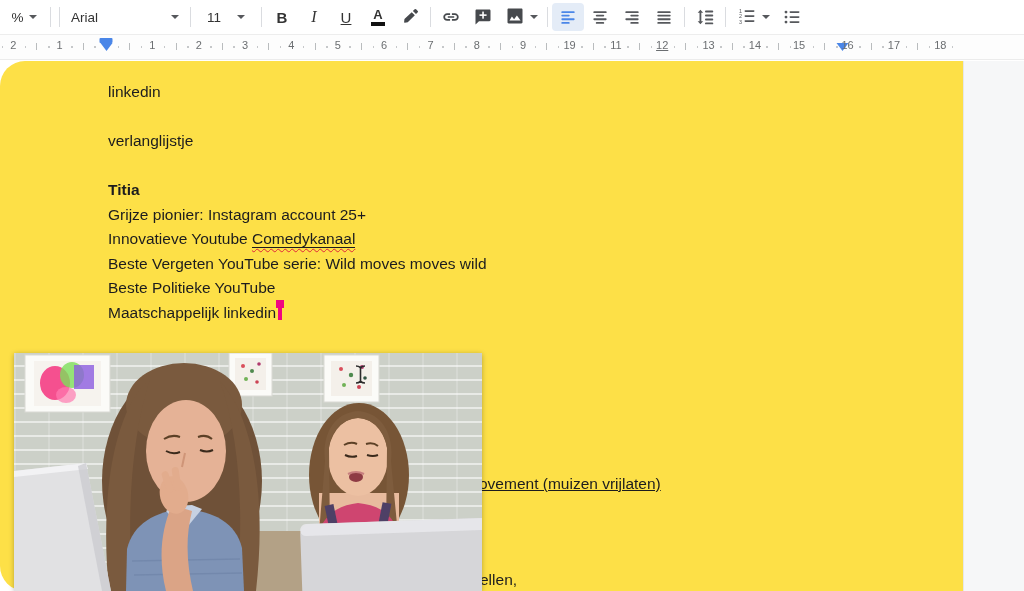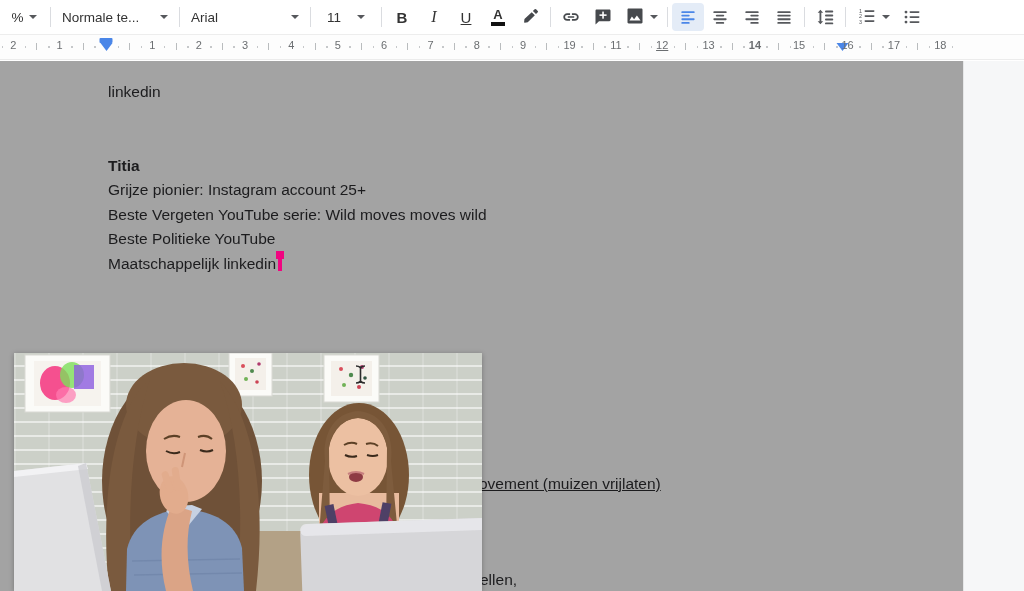--- a/index.html
+++ b/index.html
@@ -40,21 +40,21 @@
   .ruler .rnum { position:absolute; top:4px; transform:translateX(-50%); }
   .ruler .rbar { position:absolute; top:8px; width:1px; height:7px; background:#b9bcbe; }
   .ruler .rdot { position:absolute; top:11px; width:1.5px; height:2px; background:#c6c8ca; }
   .ind-marker { position:absolute; top:3px; width:13px; transform:translateX(-50%); }
   .ind-rect { width:13px; height:5px; background:#4a86e8; border-radius:1px; }
   .ind-tri { width:0; height:0; margin:0 auto; border-left:6.5px solid transparent;
     border-right:6.5px solid transparent; border-top:8px solid #4a86e8; }
   .right-marker { top:8px; }
 
   
-  .page { position:absolute; top:61px; left:0; width:1024px; height:530px; background:#a3a3a3; }
+  .page { position:absolute; top:61px; left:0; width:1024px; height:530px; background:#fde047;border-radius:25px; }
   .gutter { position:absolute; top:0; left:963px; width:61px; height:530px;
     background:#f6f7f8; border-left:1px solid #e6e7e8; }
   .doc { position:absolute; left:108px; top:19px; width:760px;
     font-size:15.5px; line-height:24.5px; color:#1c1c1e; z-index:1; }
   .line { height:24.5px; white-space:pre; }
   .bold { font-weight:700; }
   .u-missp { border-bottom:1.5px solid #1c1c1e;
     text-decoration:underline wavy #e0263a 1px;
     text-underline-offset:4px; text-decoration-skip-ink:none; }
   .frag { position:absolute; font-size:15.5px; line-height:24.5px;
@@ -79,24 +79,20 @@
 
 <div class="app">
 
   <div class="toolbar">
     <button class="tbtn zoom-btn">
       <span>%</span>
       <span class="arr"></span>
     </button>
     <span class="sep"></span>
 
-    <button class="tbtn styles-btn">
-      <span>Normale te...</span>
-      <span class="arr"></span>
-    </button>
     <span class="sep"></span>
 
     <button class="tbtn font-btn">
       <span>Arial</span>
       <span class="arr"></span>
     </button>
     <span class="sep"></span>
 
     <button class="tbtn size-btn">
       <span>11</span>
@@ -262,21 +258,21 @@
       <span class="rnum" style="left: 291.4px;">4</span>
       <span class="rnum" style="left: 337.75px;">5</span>
       <span class="rnum" style="left: 384.1px;">6</span>
       <span class="rnum" style="left: 430.45px;">7</span>
       <span class="rnum" style="left: 476.8px;">8</span>
       <span class="rnum" style="left: 523.15px;">9</span>
       <span class="rnum" style="left: 569.5px;">19</span>
       <span class="rnum" style="left: 615.85px;">11</span>
       <span class="rnum" style="left: 662.2px; text-decoration: underline;">12</span>
       <span class="rnum" style="left: 708.55px;">13</span>
-      <span class="rnum" style="left: 754.9px; font-weight: bold;">14</span>
+      <span class="rnum" style="left: 754.9px;">14</span>
       <span class="rnum" style="left: 799px;">15</span>
       <span class="rnum" style="left: 847.6px;">16</span>
       <span class="rnum" style="left: 893.95px;">17</span>
       <span class="rnum" style="left: 940.3px;">18</span>
       <span class="rdot" style="left: 1.7125px;"></span>
       <span class="rdot" style="left: 24.8875px;"></span>
       <span class="rbar" style="left: 36.475px;"></span>
       <span class="rdot" style="left: 48.0625px;"></span>
       <span class="rdot" style="left: 71.2375px;"></span>
       <span class="rbar" style="left: 82.825px;"></span>
@@ -336,23 +332,25 @@
       <span class="rbar" style="left: 917.125px;"></span>
       <span class="rdot" style="left: 928.712px;"></span>
       <span class="rdot" style="left: 951.888px;"></span>
     </div>
 
   <div class="page">
     <div class="gutter"></div>
     <div class="doc" id="doc">
         <div class="line"><span>linkedin</span></div>
         <div class="line"></div>
+        <div class="line"><span>verlanglijstje</span></div>
         <div class="line"></div>
         <div class="line"><span class="bold">Titia</span></div>
         <div class="line"><span>Grijze pionier: Instagram account 25+</span></div>
+        <div class="line"><span>Innovatieve Youtube </span><span class="u-missp">Comedykanaal</span></div>
         <div class="line"><span>Beste Vergeten YouTube serie: Wild moves moves wild</span></div>
         <div class="line"><span>Beste Politieke YouTube</span></div>
         <div class="line"><span>Maatschappelijk linkedin</span><span class="collab-caret"></span></div>
       </div>
     <div id="fragments">
         <div class="frag" style="left: 479px; top: 411px; text-decoration: underline;">ovement (muizen vrijlaten)</div>
         <div class="frag" style="left: 480px; top: 507px;">ellen,</div>
       </div>
 
     <span class="ibeam">

